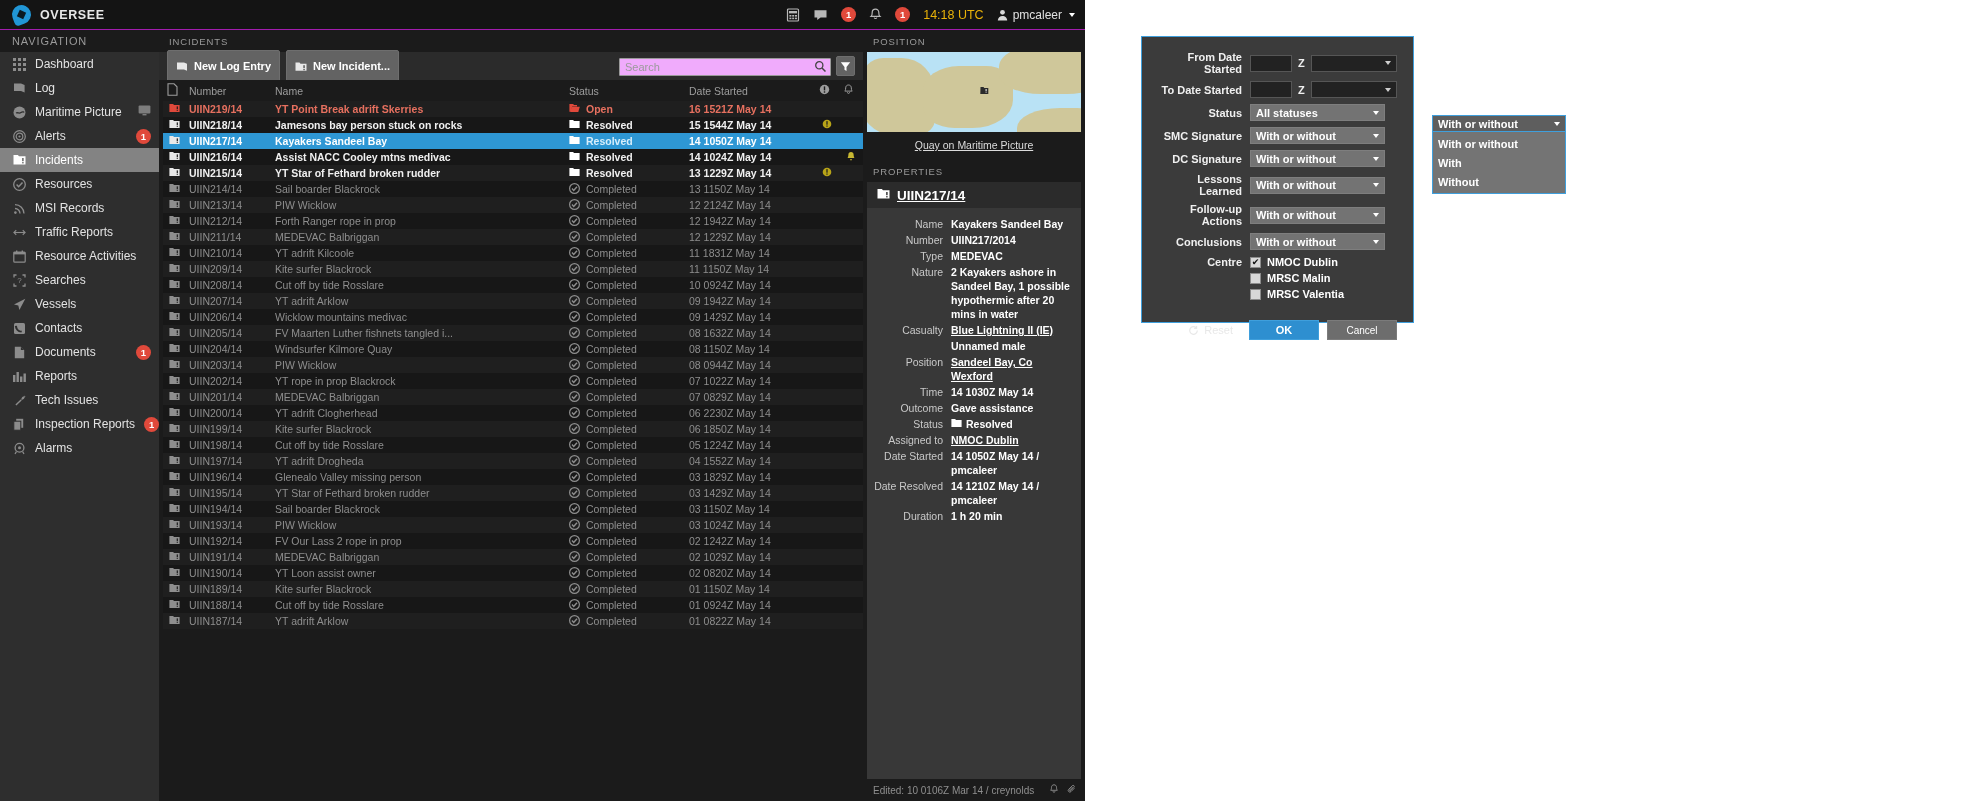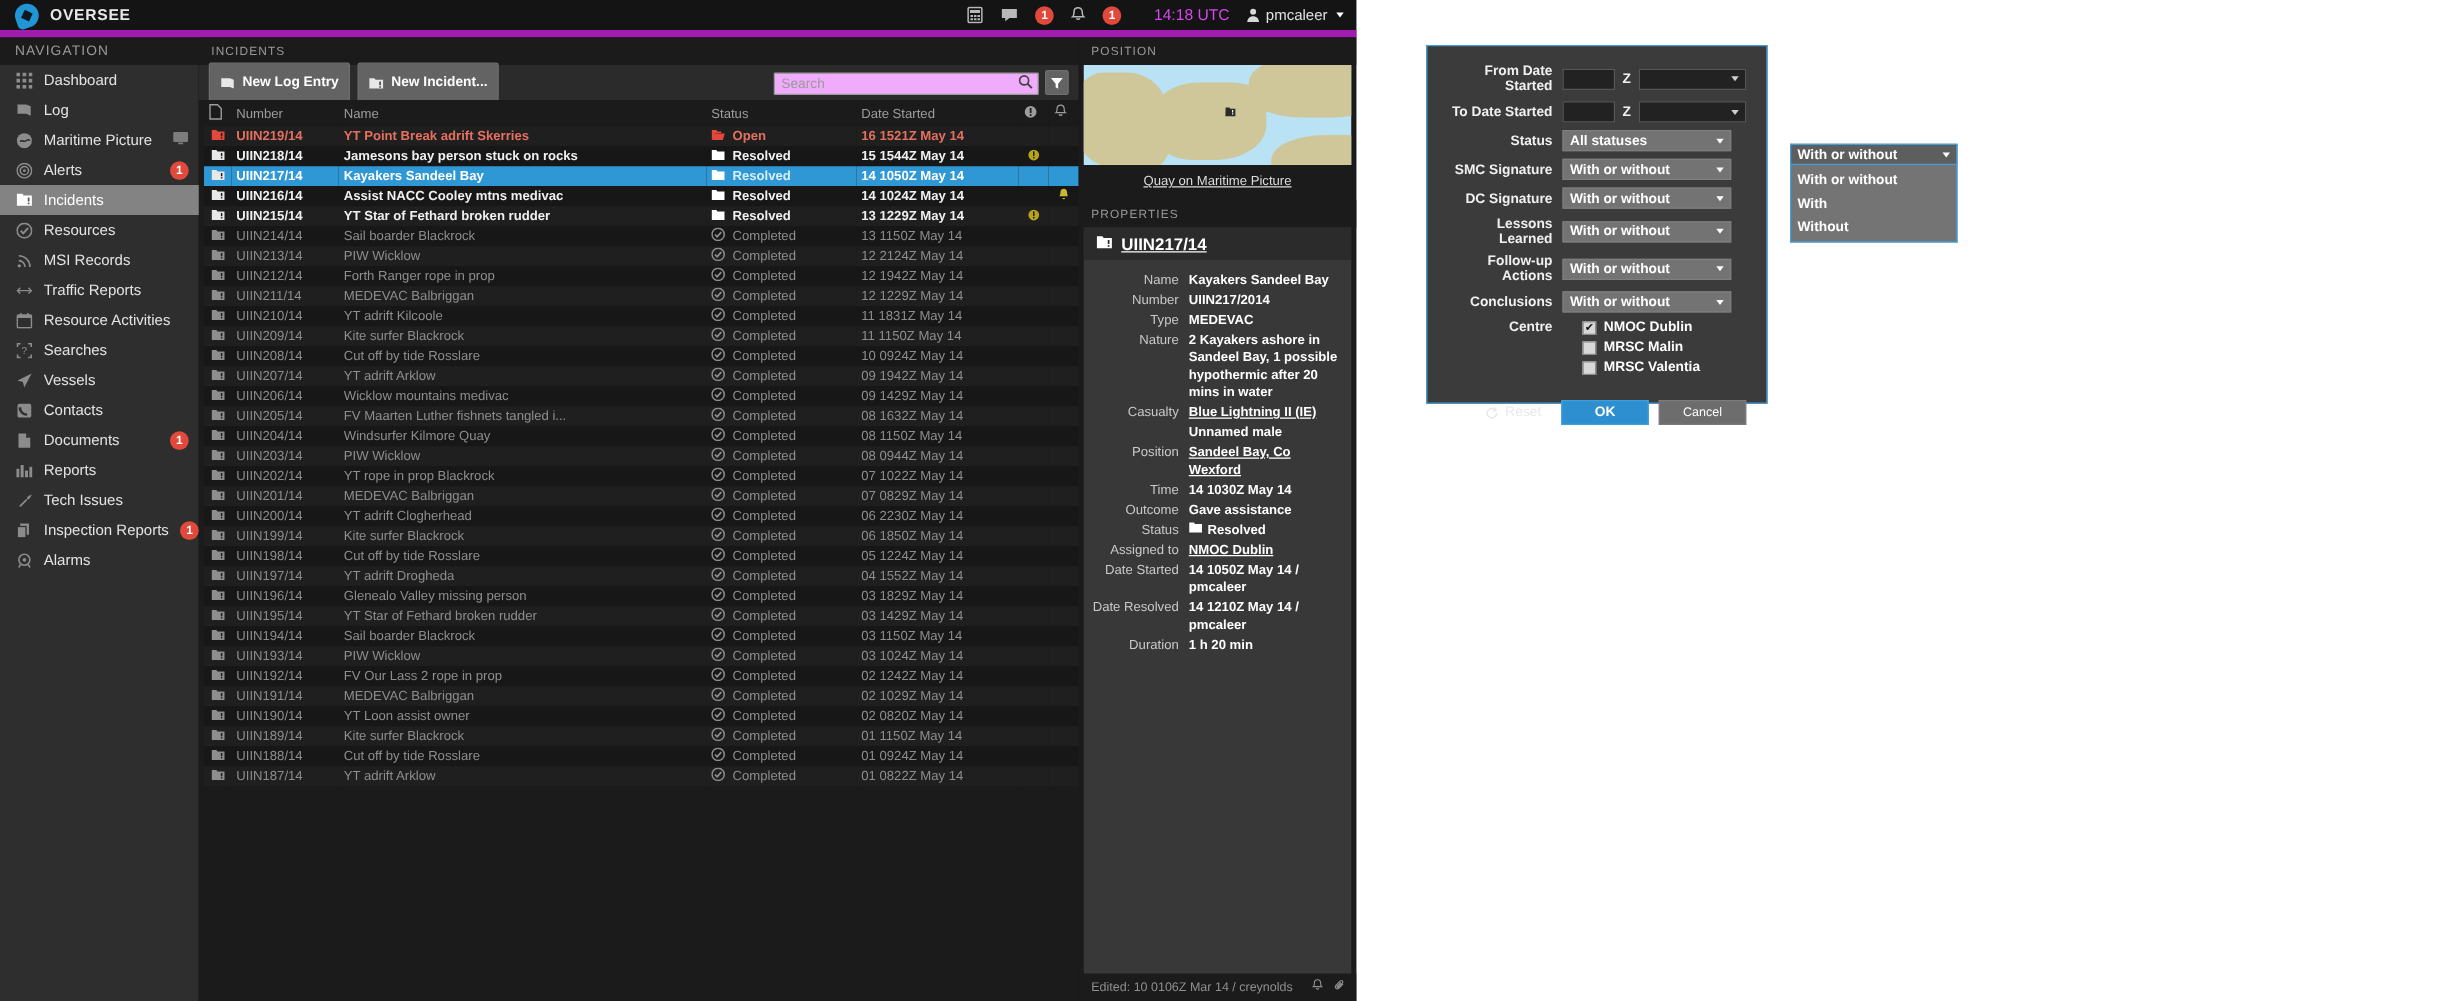--- a/index.html
+++ b/index.html
@@ -14,21 +14,21 @@
     width: 1085px; height: 801px;
     background: #1b1b1b;
     display: flex; flex-direction: column;
   }
   
   .topbar {
     height: 30px; background: #141414;
     display: flex; align-items: center;
     padding: 0 10px 0 12px;
     flex: 0 0 30px;
-    border-bottom: 6px solid #a21caf;
+    border-bottom: 1px solid #a21caf;
     gap: 12px;
   }
   .brand { display: flex; align-items: center; gap: 9px; }
   .logo {
     width: 19px; height: 19px; border-radius: 50% 50% 50% 20%;
     background: #2196d6; position: relative;
     transform: rotate(-20deg);
   }
   .logo::after {
     content: ""; position: absolute; left: 6px; top: 6px;
@@ -37,21 +37,21 @@
   }
   .brand-name { color: #e8e8e8; font-size: 12.5px; font-weight: bold; letter-spacing: .6px; }
   .topright { margin-left: auto; display: flex; align-items: center; gap: 13px; color: #cfcfcf; font-size: 12px; }
   .ticon { opacity: .88; display: inline-flex; align-items: center; }
   .badge {
     min-width: 15px; height: 15px; border-radius: 50%;
     background: #e0493b; color: #fff; font-size: 9.5px; font-weight: bold;
     display: inline-flex; align-items: center; justify-content: center;
     padding: 0 4px;
   }
-  .clock { color: #d946ef; font-size: 12.5px; margin-left: 13px; }
+  .clock { color: #eab308; font-size: 12.5px; }
   .user { display: flex; align-items: center; gap: 5px; color: #e0e0e0; font-size: 12px; }
 
   
   .body { flex: 1; display: flex; min-height: 0; }
 
   
   .sidebar { width: 159px; background: #2e2e2e; flex: 0 0 159px; display: flex; flex-direction: column; }
   .sb-head {
     height: 22px; background: #1b1b1b; color: #9a9a9a;
     font-size: 11px; letter-spacing: .9px; display: flex; align-items: center;
@@ -1314,21 +1314,21 @@
         </div>
       </div>
       <div class="frow">
         <div class="flabel">Conclusions</div>
         <div class="fsel">
           <span>With or without</span>
           <span class="caret"></span>
         </div>
       </div>
     </div>
-  <div class="frow" style="align-items:flex-start;margin-top:6px;gap:16px;">
+  <div class="frow" style="align-items:flex-start;margin-top:6px;">
     <div class="flabel">Centre</div>
     <div id="dlg-centres">
         <div class="cbrow">
           <span class="cb on"></span>
           <span class="cbl">NMOC Dublin</span>
         </div>
         <div class="cbrow">
           <span class="cb"></span>
           <span class="cbl">MRSC Malin</span>
         </div>

